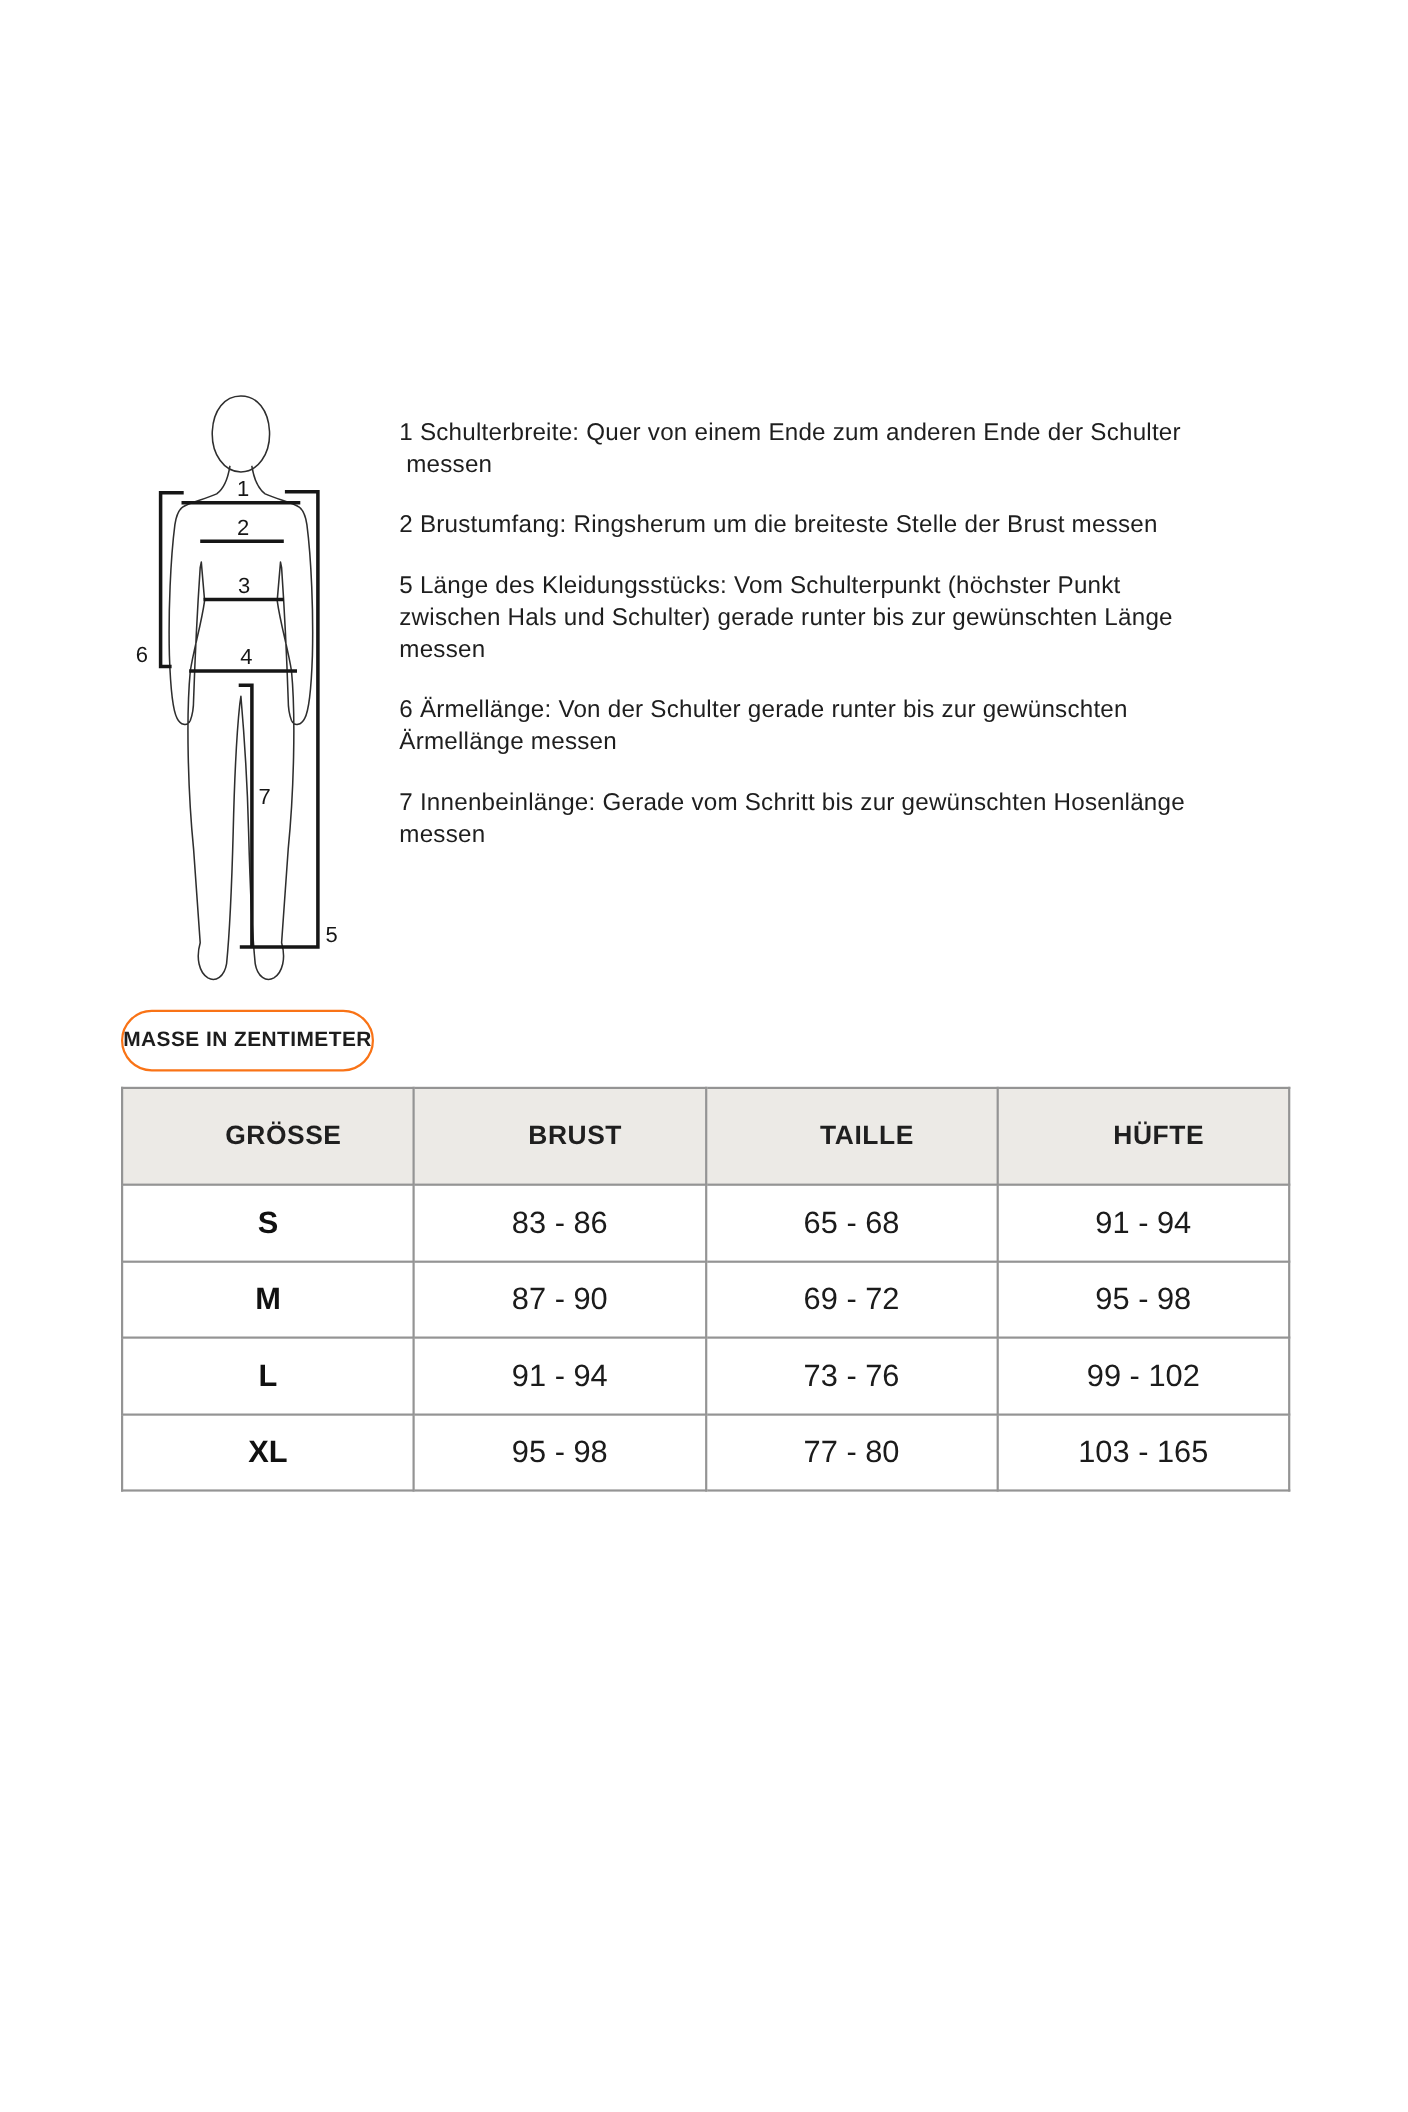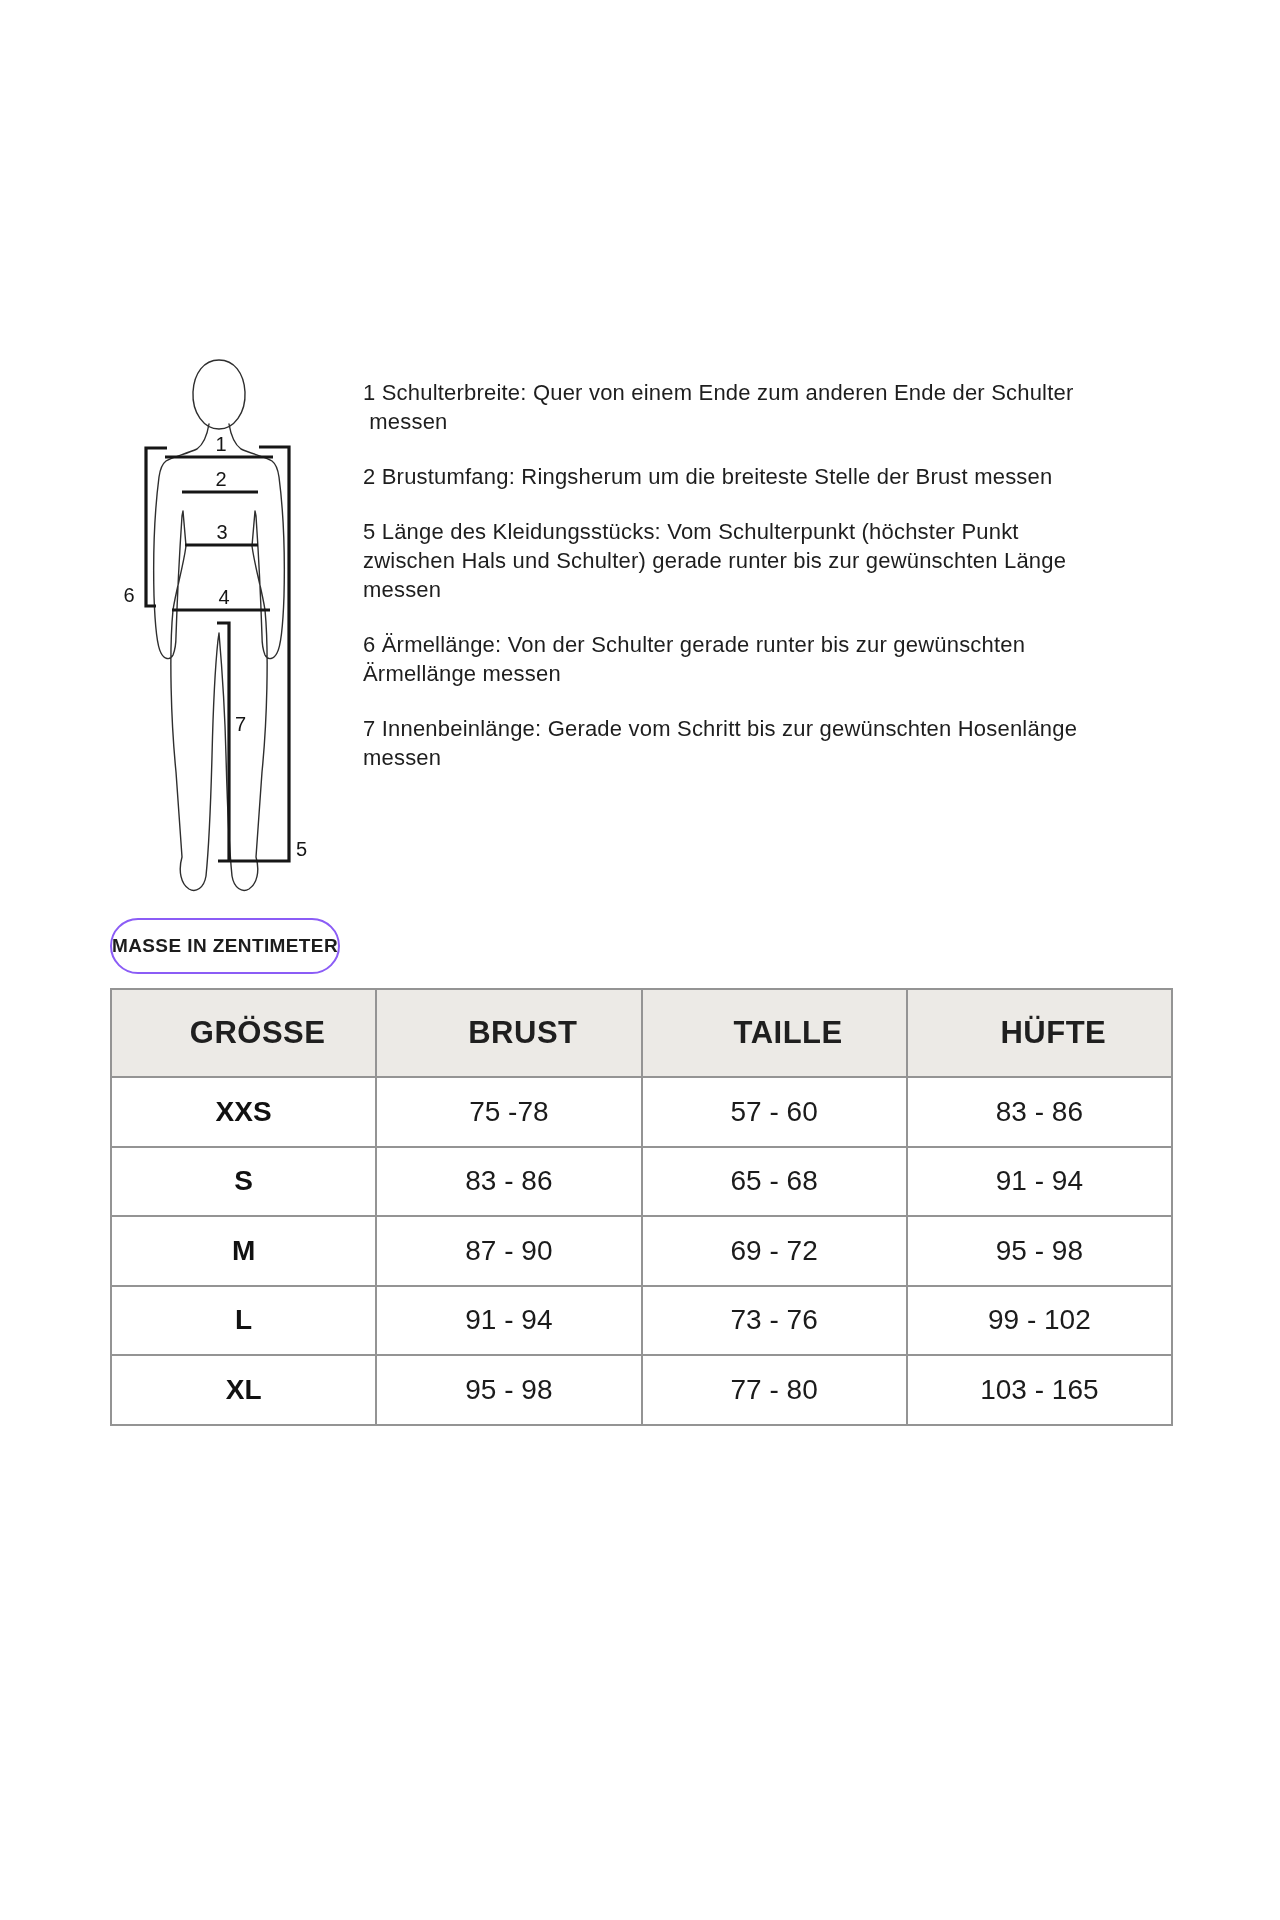--- a/index.html
+++ b/index.html
@@ -44,21 +44,21 @@
     fill: #161616;
   }
 
   
   .unit-badge {
     position: absolute;
     left: 110px;
     top: 918px;
     width: 230px;
     height: 56px;
-    border: 2px solid #8b5cf6;
+    border: 2px solid #f97316;
     border-radius: 28px;
     box-sizing: border-box;
     display: flex;
     align-items: center;
     justify-content: center;
     background: #ffffff;
   }
   .unit-badge span {
     font-size: 19px;
     font-weight: bold;
@@ -95,21 +95,21 @@
   }
   .size-table th, .size-table td {
     border: 2px solid #949494;
     text-align: center;
     vertical-align: middle;
     padding: 0;
   }
   .size-table thead th {
     height: 86px;
     background: #eceae6;
-    font-size: 31px;
+    font-size: 24px;
     font-weight: bold;
     letter-spacing: 0.5px;
     color: #1f1f1f;
     padding-left: 28px;
   }
   .size-table tbody td {
     height: 67.5px;
     background: #ffffff;
     font-size: 28px;
     font-weight: normal;
@@ -209,26 +209,20 @@
   <thead>
     <tr>
       <th>GRÖSSE</th>
       <th>BRUST</th>
       <th>TAILLE</th>
       <th>HÜFTE</th>
     </tr>
   </thead>
   <tbody>
     <tr>
-      <td class="size-label">XXS</td>
-      <td>75 -78</td>
-      <td>57 - 60</td>
-      <td>83 - 86</td>
-    </tr>
-    <tr>
       <td class="size-label">S</td>
       <td>83 - 86</td>
       <td>65 - 68</td>
       <td>91 - 94</td>
     </tr>
     <tr>
       <td class="size-label">M</td>
       <td>87 - 90</td>
       <td>69 - 72</td>
       <td>95 - 98</td>

